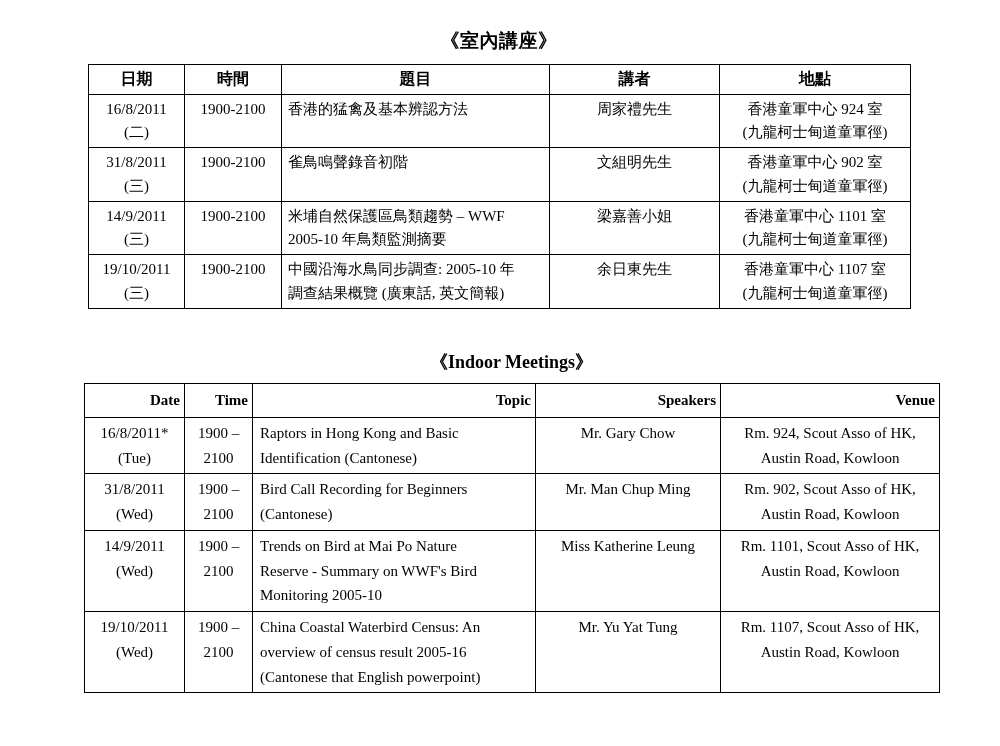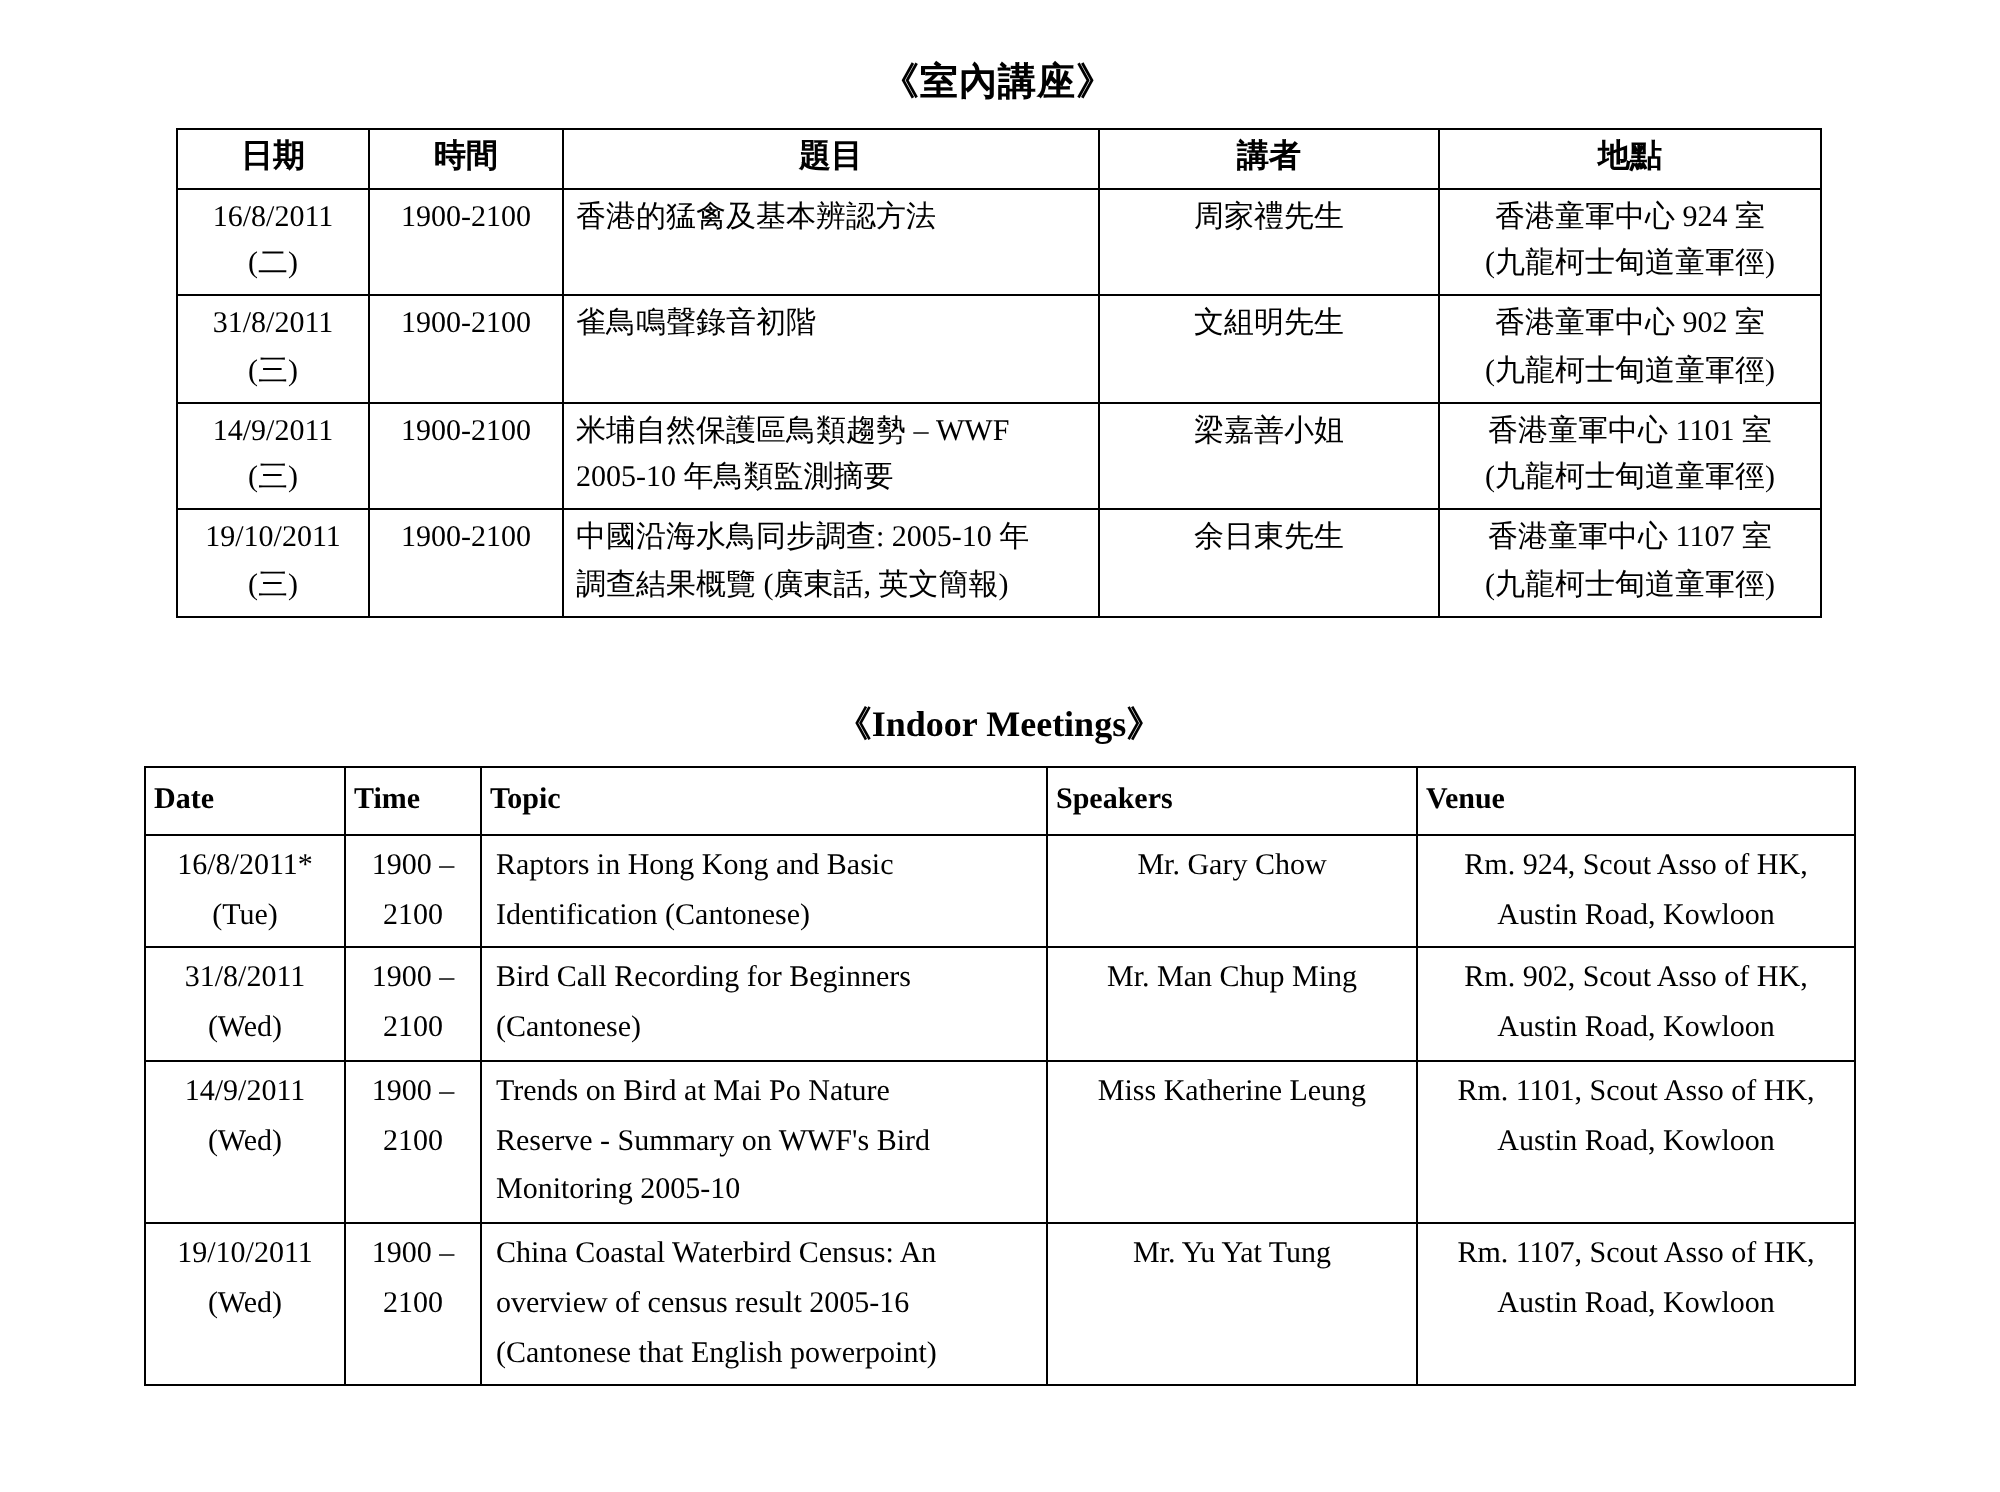--- a/index.html
+++ b/index.html
@@ -60,36 +60,36 @@
   .c-center { text-align: center; }
   .c-left { text-align: left; }
 
   .two-line {
     display: block;
   }
 
   
   .en-block {
     position: absolute;
-    left: 72px;
+    left: 84px;
     top: 350px;
     width: 855px;
   }
   .en-title {
     text-align: center;
     font-weight: bold;
     font-size: 18px;
     margin-bottom: 9px;
   }
   table.en-table {
     font-size: 15px;
     line-height: 1.65;
   }
   table.en-table th {
-    text-align: left;
+    text-align: right;
     font-weight: bold;
     font-size: 15px;
     padding: 4px 4px;
   }
   table.en-table td {
     padding: 3px 7px;
     margin-top: 35px;
   }
   .footnote {
     margin-top: 9px;

